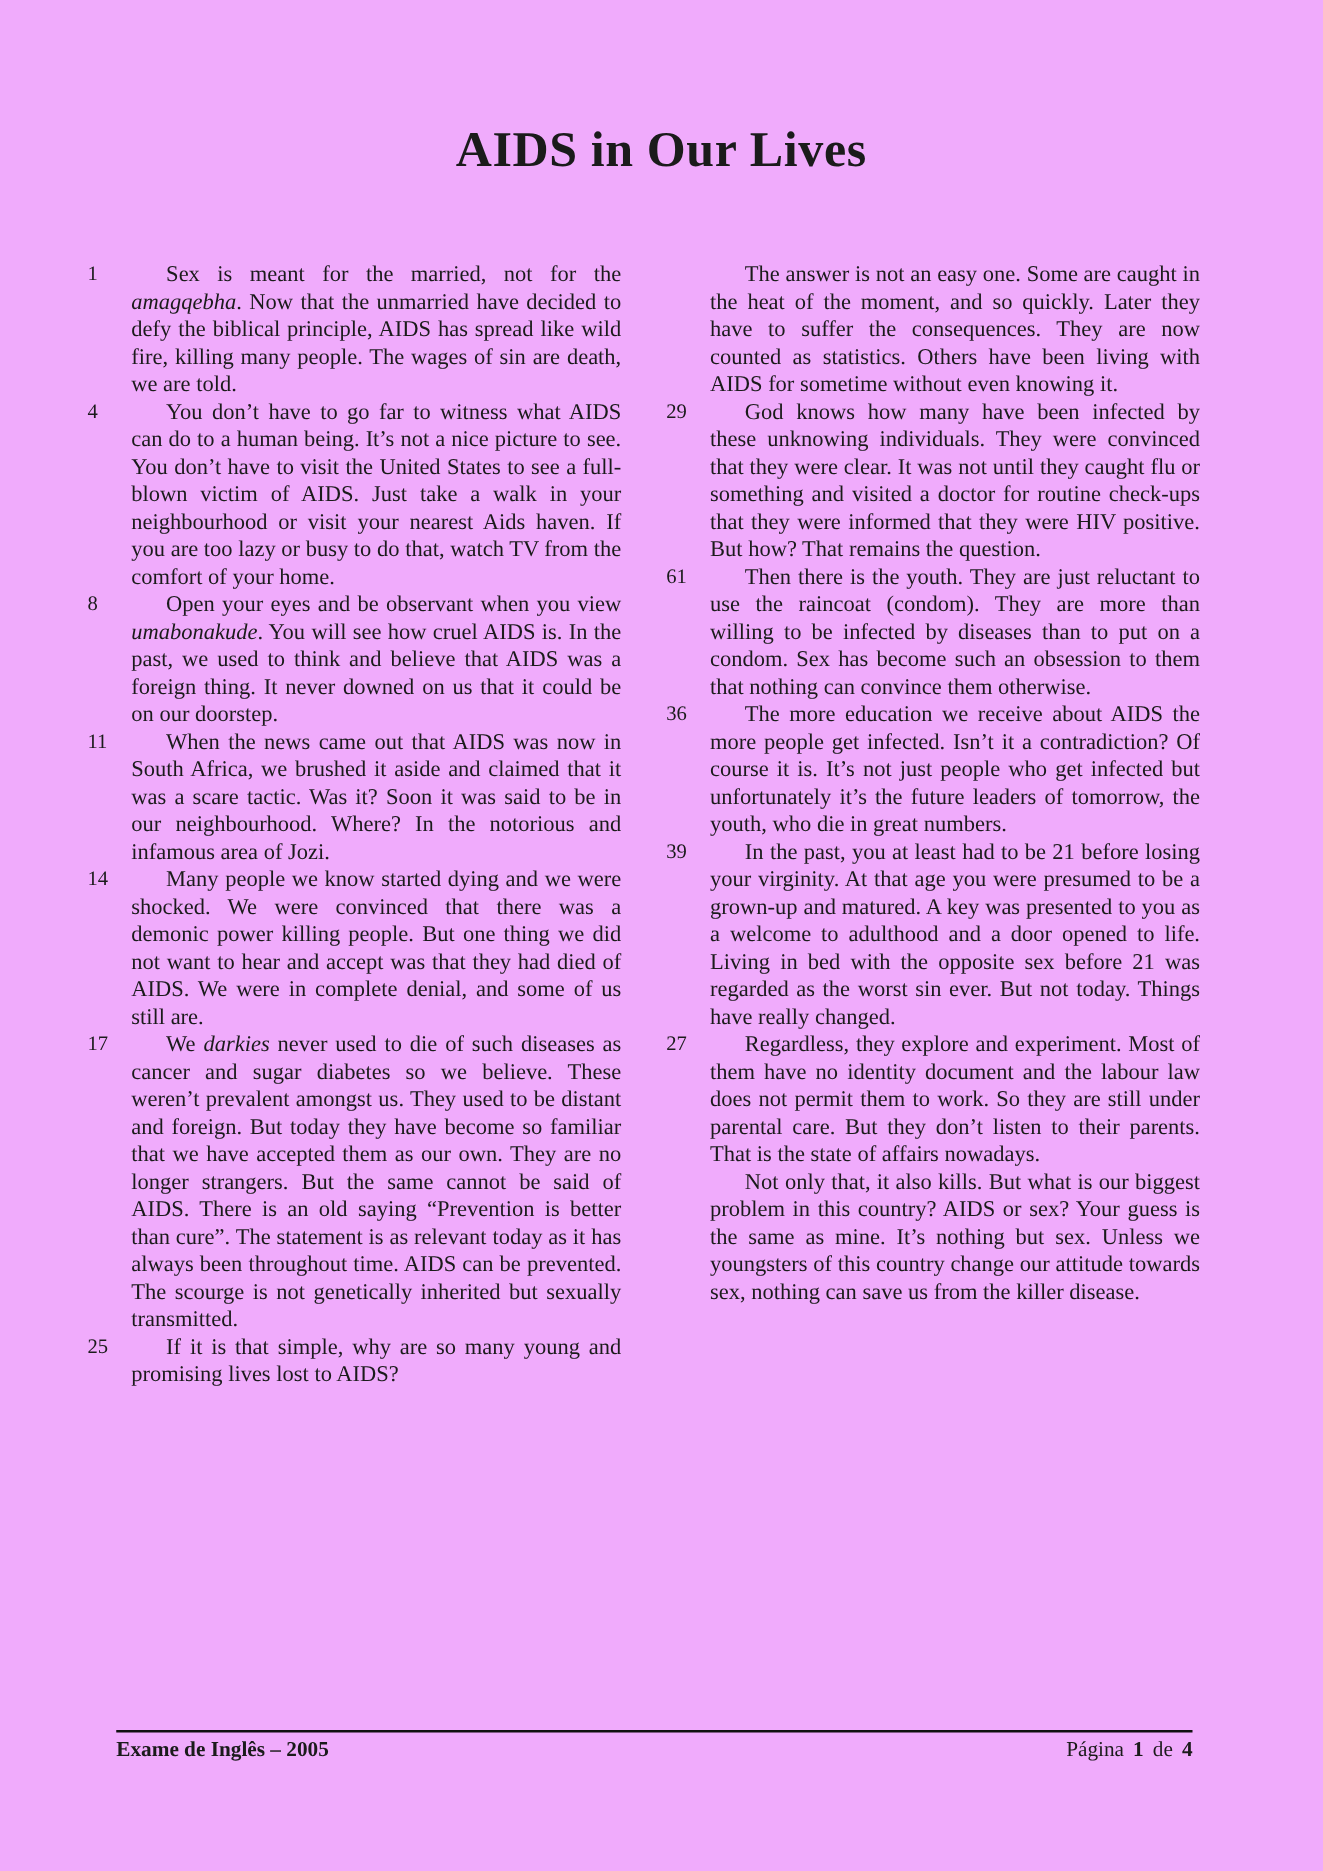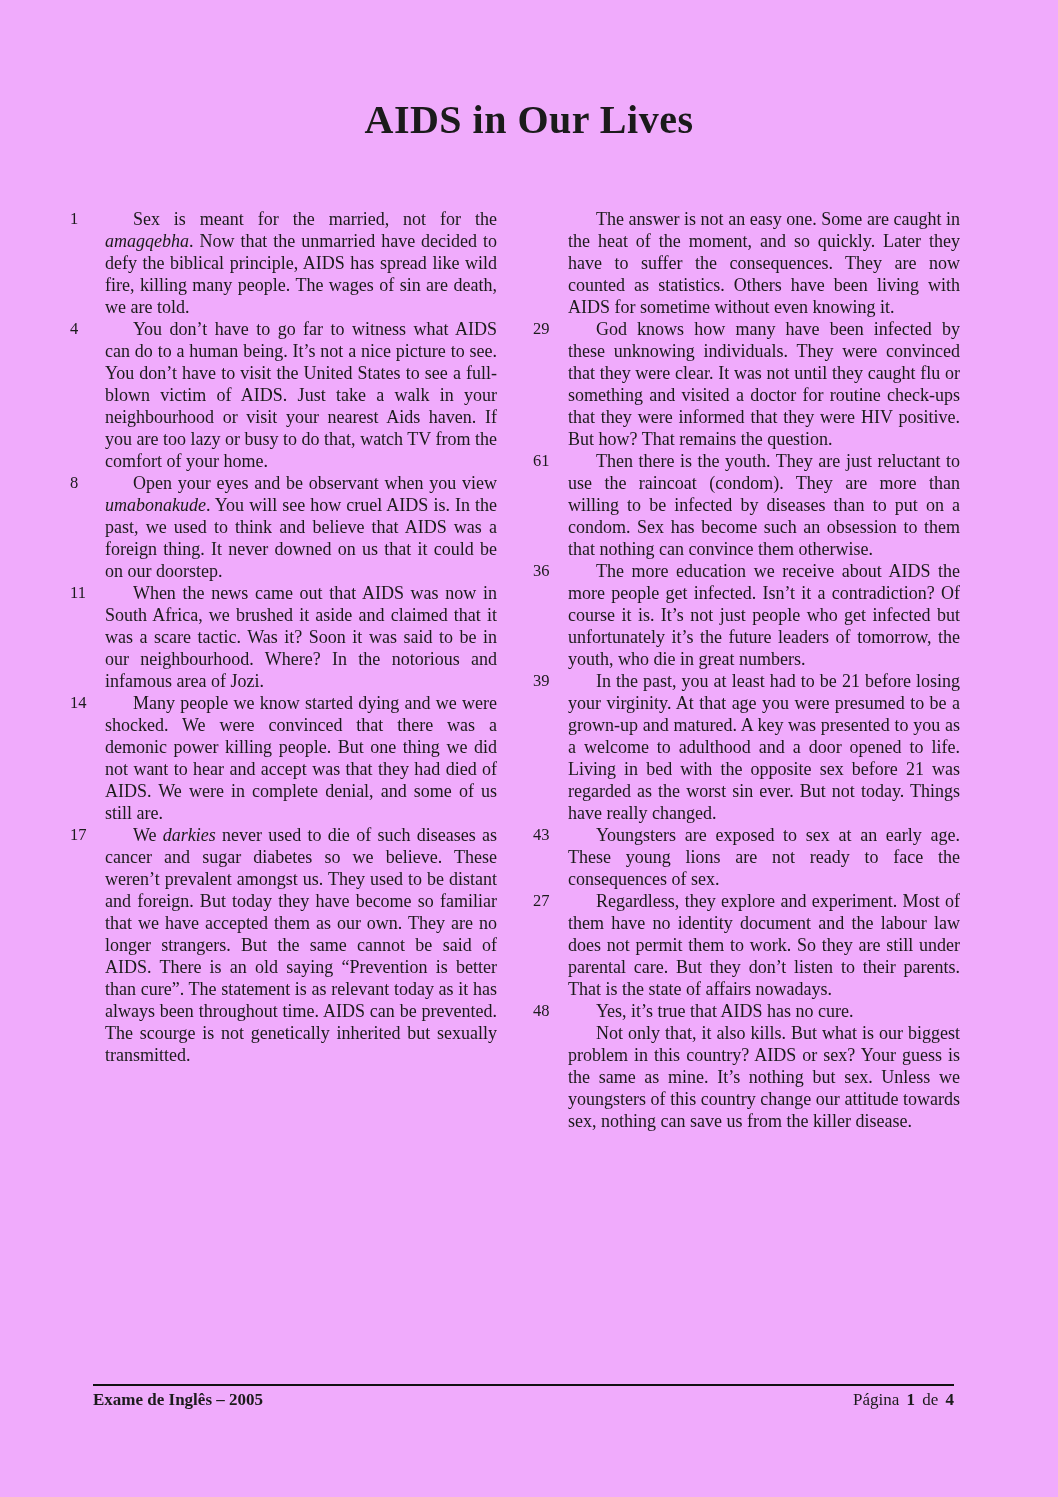--- a/index.html
+++ b/index.html
@@ -104,20 +104,24 @@
           <p class="ptext"><span>When the news came out that AIDS was now in South Africa, we brushed it aside and claimed that it was a scare tactic. Was it? Soon it was said to be in our neighbourhood. Where? In the notorious and infamous area of Jozi.</span></p>
         </div>
         <div class="para">
           <span class="lineno">14</span>
           <p class="ptext"><span>Many people we know started dying and we were shocked. We were convinced that there was a demonic power killing people. But one thing we did not want to hear and accept was that they had died of AIDS. We were in complete denial, and some of us still are.</span></p>
         </div>
         <div class="para">
           <span class="lineno">17</span>
           <p class="ptext"><span>We </span><i>darkies</i><span> never used to die of such diseases as cancer and sugar diabetes so we believe. These weren’t prevalent amongst us. They used to be distant and foreign. But today they have become so familiar that we have accepted them as our own. They are no longer strangers. But the same cannot be said of AIDS. There is an old saying “Prevention is better than cure”. The statement is as relevant today as it has always been throughout time. AIDS can be prevented. The scourge is not genetically inherited but sexually transmitted.</span></p>
         </div>
+        <div class="para">
+          <span class="lineno">25</span>
+          <p class="ptext"><span>If it is that simple, why are so many young and promising lives lost to AIDS?</span></p>
+        </div>
       </div>
     <div class="column">
         <div class="para">
           <span class="lineno"></span>
           <p class="ptext"><span>The answer is not an easy one. Some are caught in the heat of the moment, and so quickly. Later they have to suffer the consequences. They are now counted as statistics. Others have been living with AIDS for sometime without even knowing it.</span></p>
         </div>
         <div class="para">
           <span class="lineno">29</span>
           <p class="ptext"><span>God knows how many have been infected by these unknowing individuals. They were convinced that they were clear. It was not until they caught flu or something and visited a doctor for routine check-ups that they were informed that they were HIV positive. But how? That remains the question.</span></p>
         </div>
@@ -127,30 +131,22 @@
         </div>
         <div class="para">
           <span class="lineno">36</span>
           <p class="ptext"><span>The more education we receive about AIDS the more people get infected. Isn’t it a contradiction? Of course it is. It’s not just people who get infected but unfortunately it’s the future leaders of tomorrow, the youth, who die in great numbers.</span></p>
         </div>
         <div class="para">
           <span class="lineno">39</span>
           <p class="ptext"><span>In the past, you at least had to be 21 before losing your virginity. At that age you were presumed to be a grown-up and matured. A key was presented to you as a welcome to adulthood and a door opened to life. Living in bed with the opposite sex before 21 was regarded as the worst sin ever. But not today. Things have really changed.</span></p>
         </div>
         <div class="para">
-          <span class="lineno">43</span>
-          <p class="ptext"><span>Youngsters are exposed to sex at an early age. These young lions are not ready to face the consequences of sex.</span></p>
-        </div>
-        <div class="para">
           <span class="lineno">27</span>
           <p class="ptext"><span>Regardless, they explore and experiment. Most of them have no identity document and the labour law does not permit them to work. So they are still under parental care. But they don’t listen to their parents. That is the state of affairs nowadays.</span></p>
-        </div>
-        <div class="para">
-          <span class="lineno">48</span>
-          <p class="ptext"><span>Yes, it’s true that AIDS has no cure.</span></p>
         </div>
         <div class="para">
           <span class="lineno"></span>
           <p class="ptext"><span>Not only that, it also kills. But what is our biggest problem in this country? AIDS or sex? Your guess is the same as mine. It’s nothing but sex. Unless we youngsters of this country change our attitude towards sex, nothing can save us from the killer disease.</span></p>
         </div>
       </div>
   </div>
 
   <div class="footer">
     <div class="footer-left">Exame de Inglês – 2005</div>

